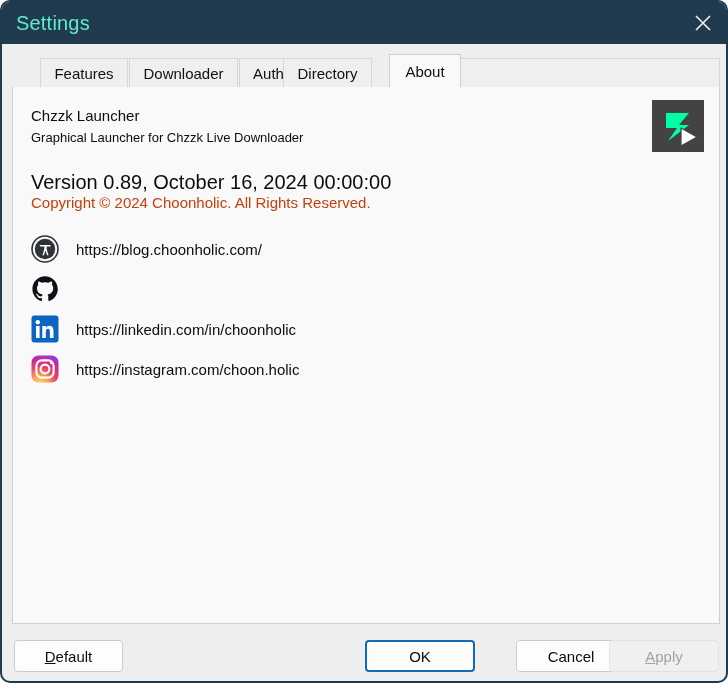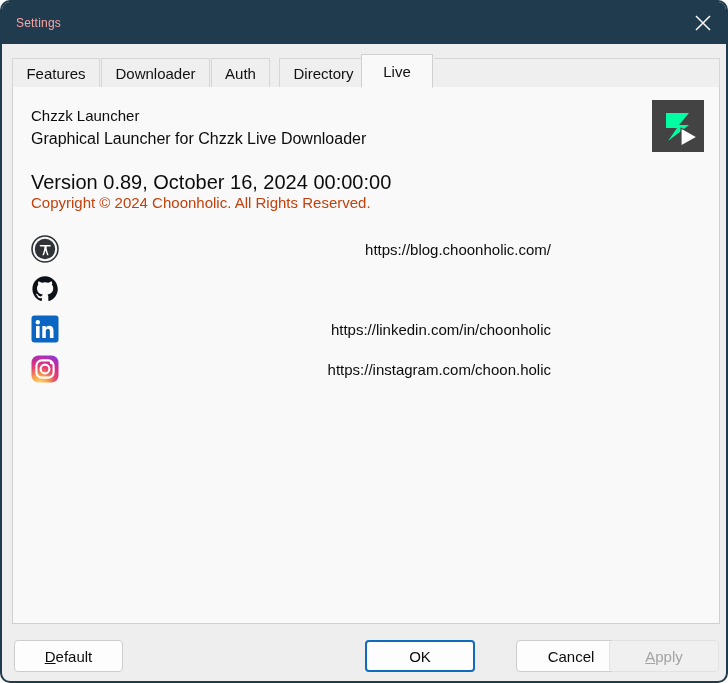--- a/index.html
+++ b/index.html
@@ -28,22 +28,22 @@
   #titlebar {
     position: absolute;
     left: 0; top: 0;
     width: 100%;
     height: 42px;
     background: #1f3b4d;
     display: flex;
     align-items: center;
   }
   #title-text {
-    color: #fca5a5;
-    font-size: 12px;
+    color: #5eead4;
+    font-size: 20px;
     margin-left: 14px;
     letter-spacing: 0.2px;
     white-space: nowrap;
   }
   #close-button {
     position: absolute;
     right: 0; top: 0;
     width: 46px;
     height: 42px;
     display: flex;
@@ -69,20 +69,21 @@
     background: #efefef;
     border: 1px solid #d6d6d6;
     border-bottom: none;
     color: #101010;
     font-size: 15px;
     display: flex;
     align-items: center;
     justify-content: center;
     cursor: default;
     white-space: nowrap;
+    margin-left: 28px;
   }
   .tab.selected {
     top: 0px;
     height: 34px;
     background: #f9f9f9;
     border: 1px solid #d0d0d0;
     border-bottom: 1px solid #f9f9f9;
     z-index: 3;
   }
   #tab-filler {
@@ -115,21 +116,21 @@
     left: 18px;
     top: 20px;
     font-size: 15px;
     color: #0c0c0c;
     white-space: nowrap;
   }
   #app-desc {
     position: absolute;
     left: 18px;
     top: 43px;
-    font-size: 16px;
+    font-size: 13px;
     color: #0c0c0c;
     white-space: nowrap;
   }
   #version-line {
     position: absolute;
     left: 18px;
     top: 84px;
     font-size: 20px;
     color: #0c0c0c;
     white-space: nowrap;
@@ -159,21 +160,20 @@
     left: 18px;
     top: 142px;
     width: 520px;
   }
   .link-row {
     position: relative;
     height: 40px;
     display: flex;
     align-items: center;
     cursor: pointer;
-    justify-content: space-between;
   }
   .link-icon {
     width: 28px;
     height: 28px;
     flex: 0 0 28px;
     display: flex;
     align-items: center;
     justify-content: center;
   }
   .link-icon svg { display: block; }
@@ -235,25 +235,25 @@
   <div id="tabstrip">
     <div class="tab" id="tab-0" style="left: 0px; width: 88px;">
         <span>Features</span>
       </div>
     <div class="tab" id="tab-1" style="left: 89px; width: 109px;">
         <span>Downloader</span>
       </div>
     <div class="tab" id="tab-2" style="left: 199px; width: 59px;">
         <span>Auth</span>
       </div>
-    <div class="tab" id="tab-3" style="left: 267px; width: 89px; text-align: center;">
+    <div class="tab" id="tab-3" style="left: 243px; width: 89px; text-align: center;">
         <span>Directory</span>
       </div>
     <div class="tab selected" id="tab-4" style="left: 349px; width: 72px;">
-        <span>Live</span>
+        <span>About</span>
       </div>
     <div id="tab-filler" style="left: 422px; width: 286px;"></div>
   </div>
 
   <div id="content-panel">
 
     <div id="app-name">Chzzk Launcher</div>
     <div id="app-desc">Graphical Launcher for Chzzk Live Downloader</div>
     <div id="version-line">Version 0.89, October 16, 2024 00:00:00</div>
     <div id="copyright-line">Copyright © 2024 Choonholic. All Rights Reserved.</div>

